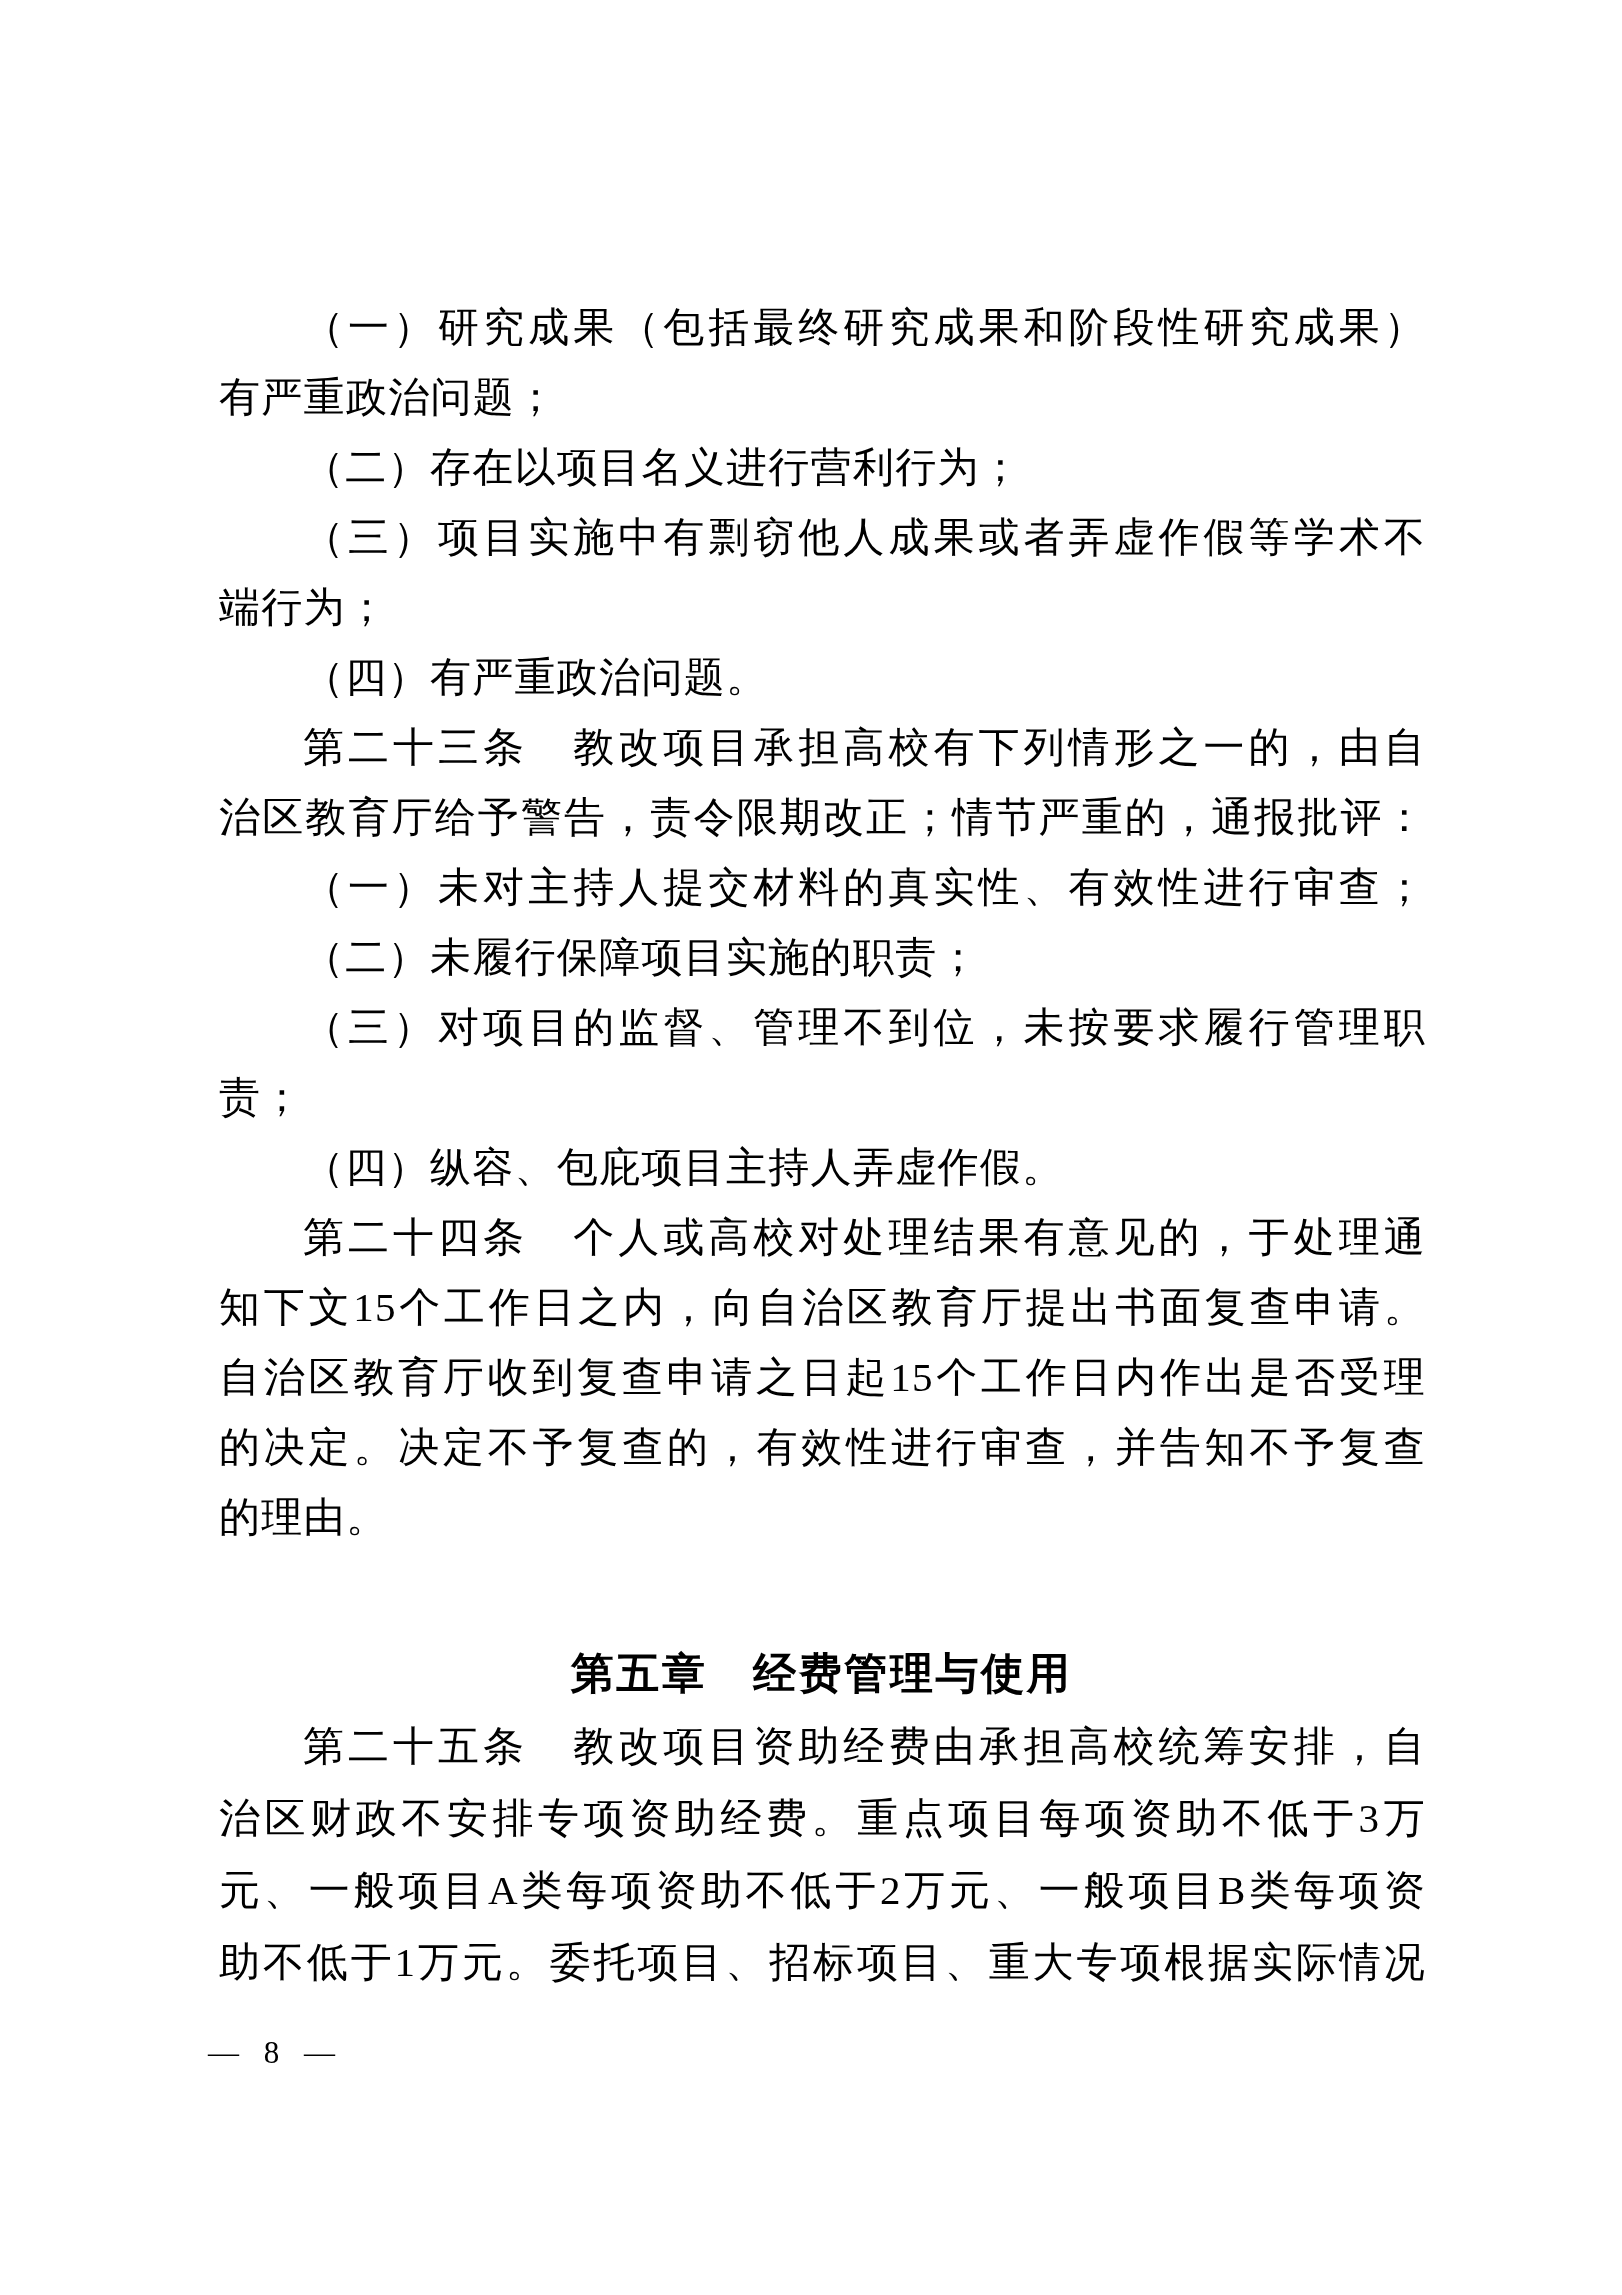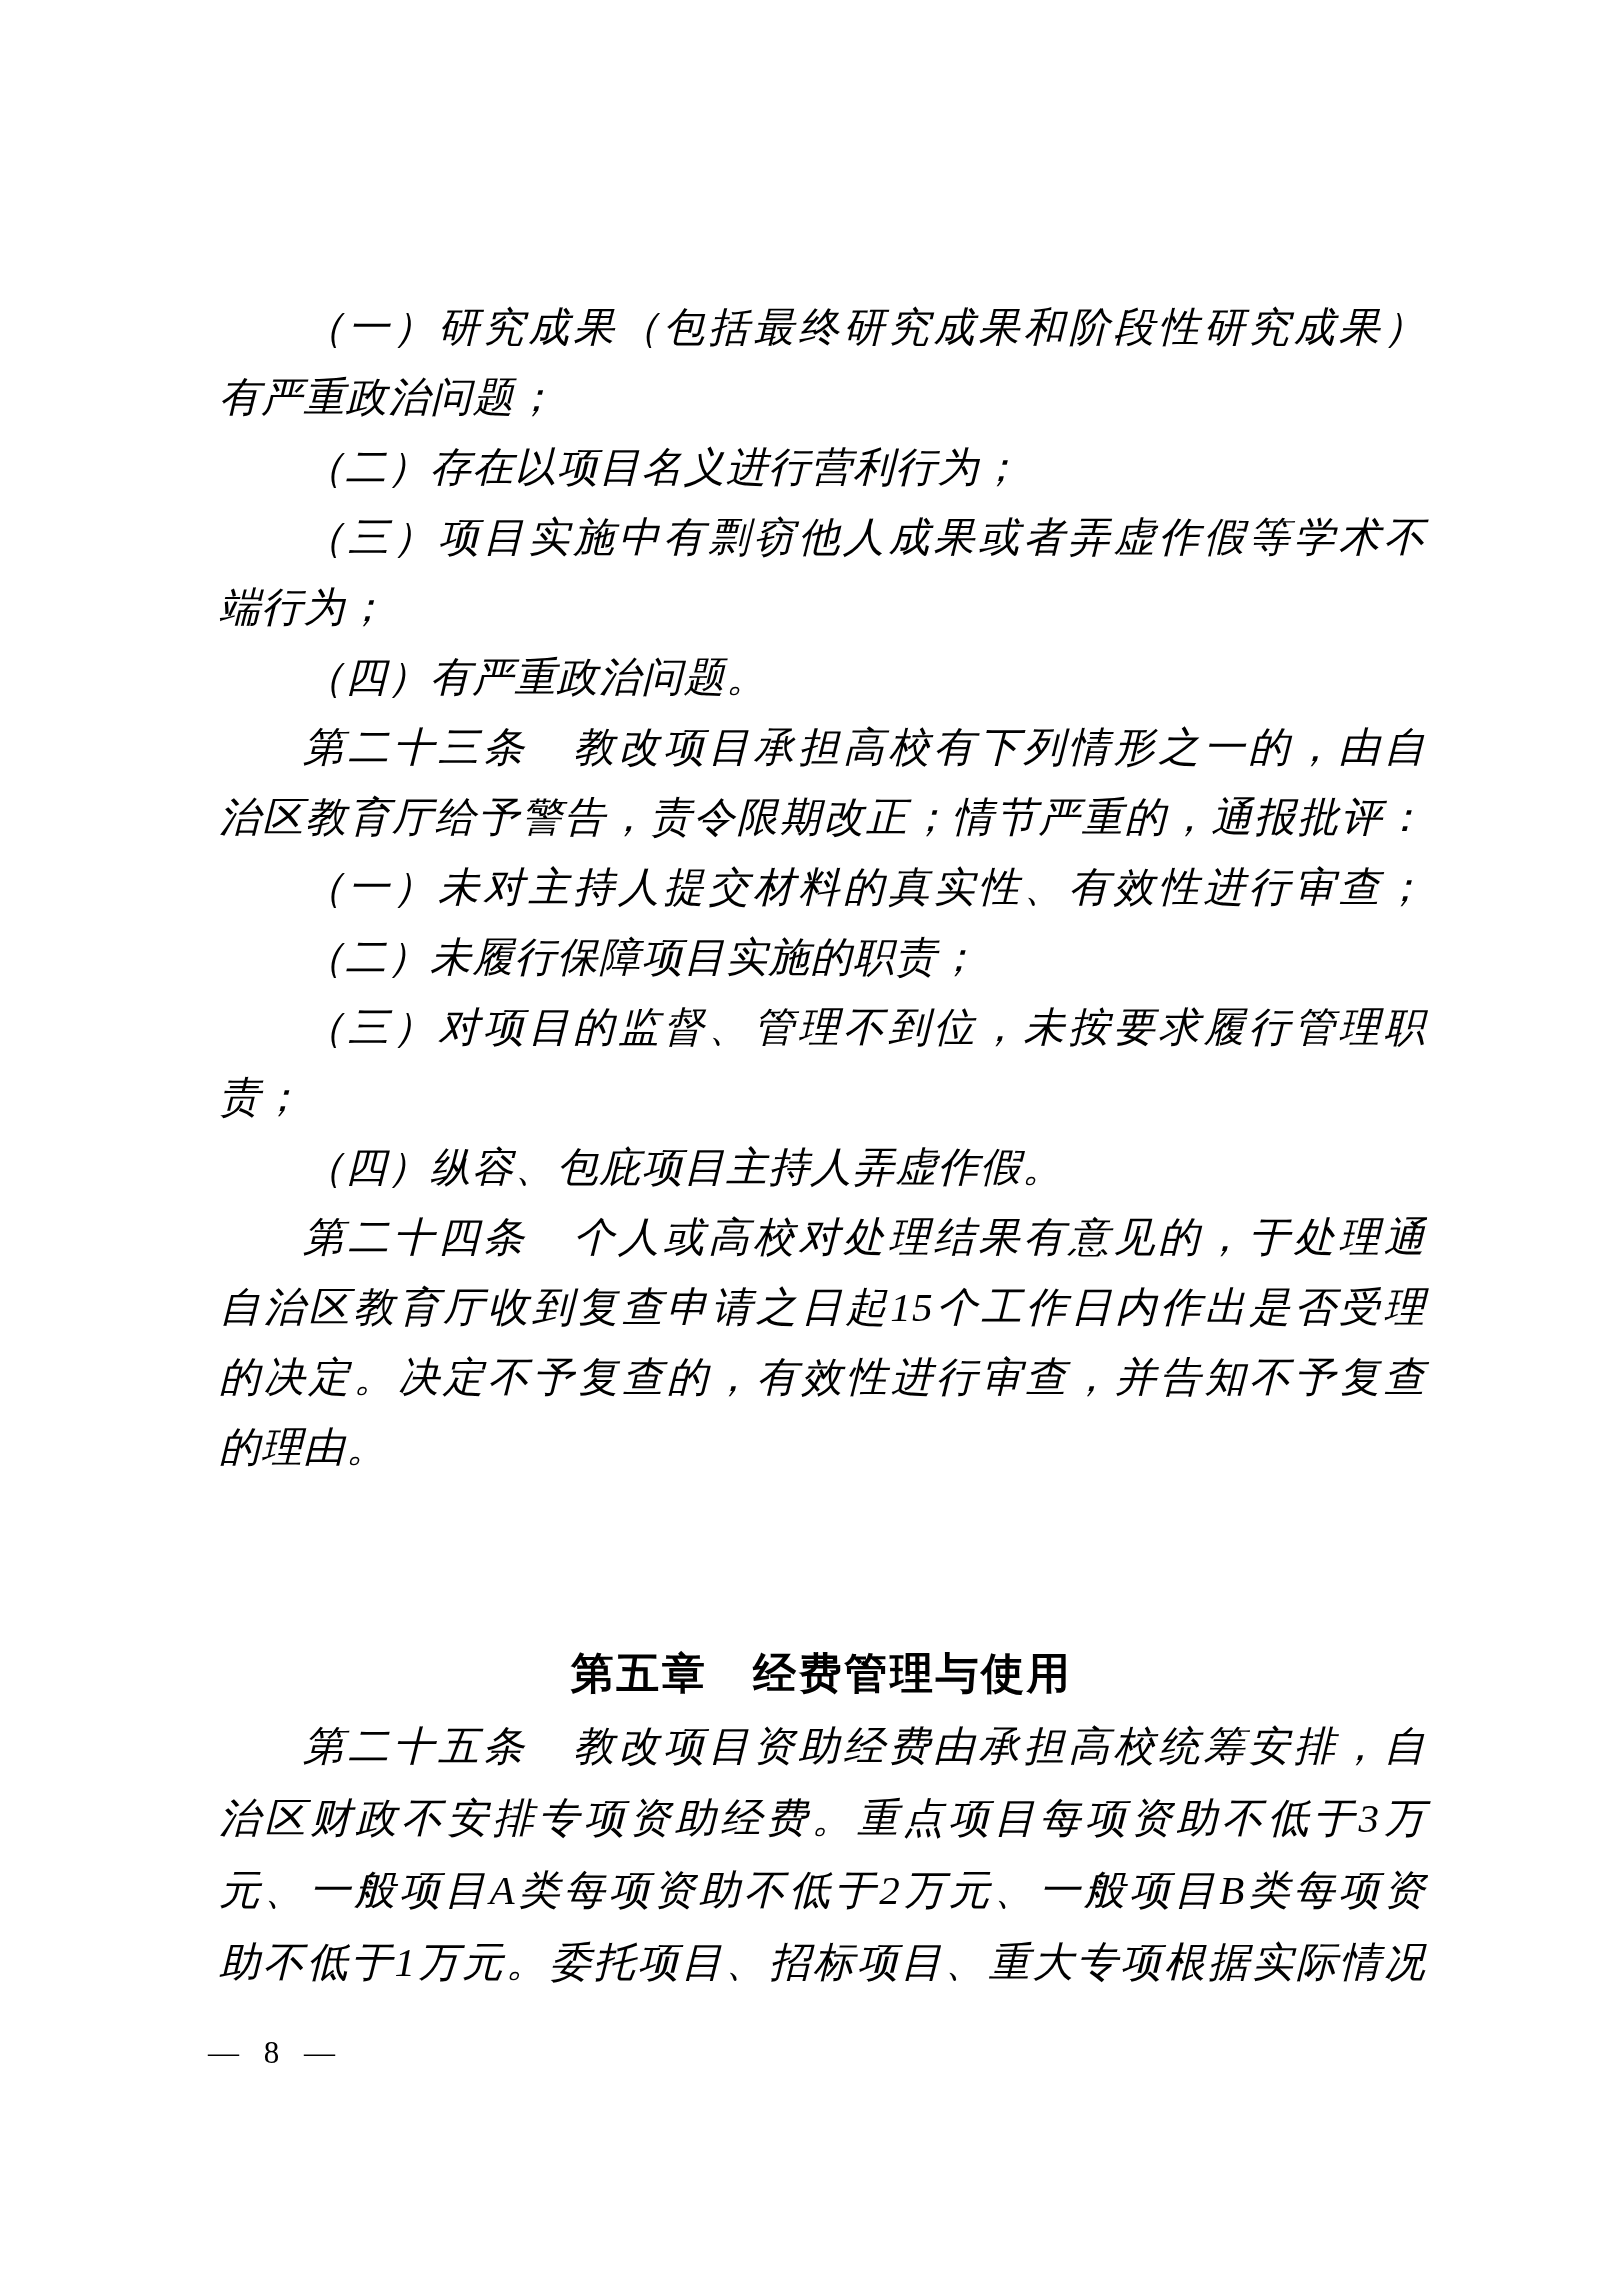--- a/index.html
+++ b/index.html
@@ -23,21 +23,20 @@
   }
   #section1 { top: 292px; }
   #section2 { top: 1710px; }
   .line {
     height: 70px;
     line-height: 70px;
     font-size: 41px;
     letter-spacing: 1.3px;
     text-align: left;
     overflow: visible;
-    font-style: italic;
   }
   #section2 .line {
     height: 72px;
     line-height: 72px;
   }
   .line.indent { padding-left: 84px; }
   .line.full {
     text-align: justify;
     text-align-last: justify;
   }
@@ -78,20 +77,21 @@
     <div class="line">端行为；</div>
     <div class="line indent">（四）有严重政治问题。</div>
     <div class="line indent full">第二十三条　教改项目承担高校有下列情形之一的，由自</div>
     <div class="line full">治区教育厅给予警告，责令限期改正；情节严重的，通报批评：</div>
     <div class="line indent full">（一）未对主持人提交材料的真实性、有效性进行审查；</div>
     <div class="line indent">（二）未履行保障项目实施的职责；</div>
     <div class="line indent full">（三）对项目的监督、管理不到位，未按要求履行管理职</div>
     <div class="line">责；</div>
     <div class="line indent">（四）纵容、包庇项目主持人弄虚作假。</div>
     <div class="line indent full">第二十四条　个人或高校对处理结果有意见的，于处理通</div>
+    <div class="line full">知下文15个工作日之内，向自治区教育厅提出书面复查申请。</div>
     <div class="line full">自治区教育厅收到复查申请之日起15个工作日内作出是否受理</div>
     <div class="line full">的决定。决定不予复查的，有效性进行审查，并告知不予复查</div>
     <div class="line">的理由。</div>
   </div>
 
   <div class="chapter-heading">第五章　经费管理与使用</div>
 
   <div class="text-col" id="section2">
     <div class="line indent full">第二十五条　教改项目资助经费由承担高校统筹安排，自</div>
     <div class="line full">治区财政不安排专项资助经费。重点项目每项资助不低于3万</div>

